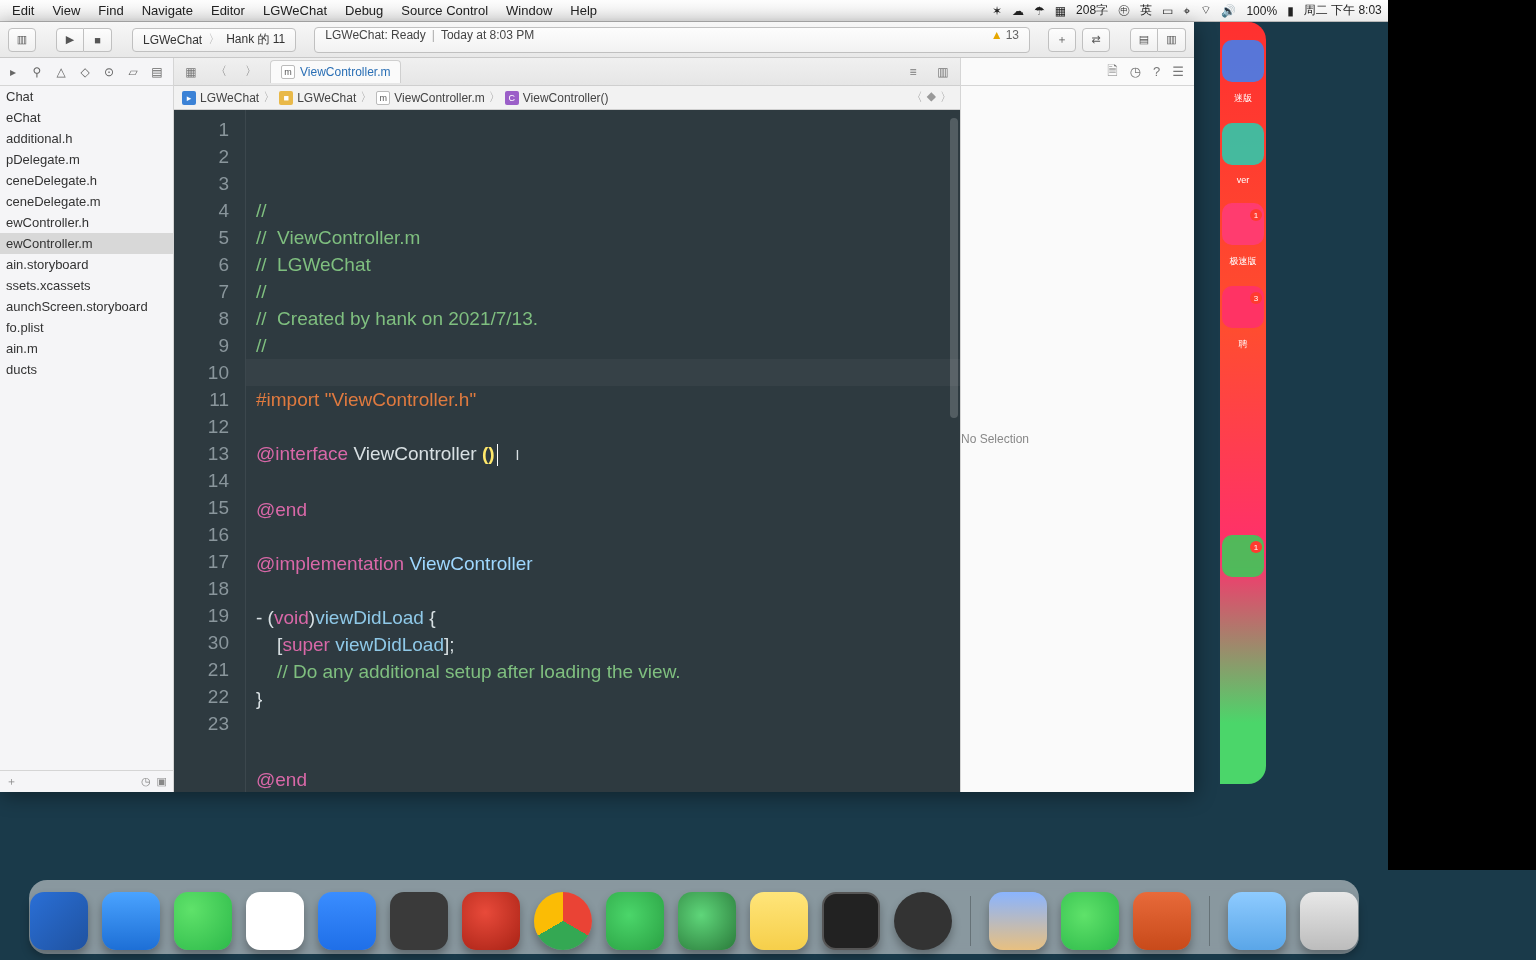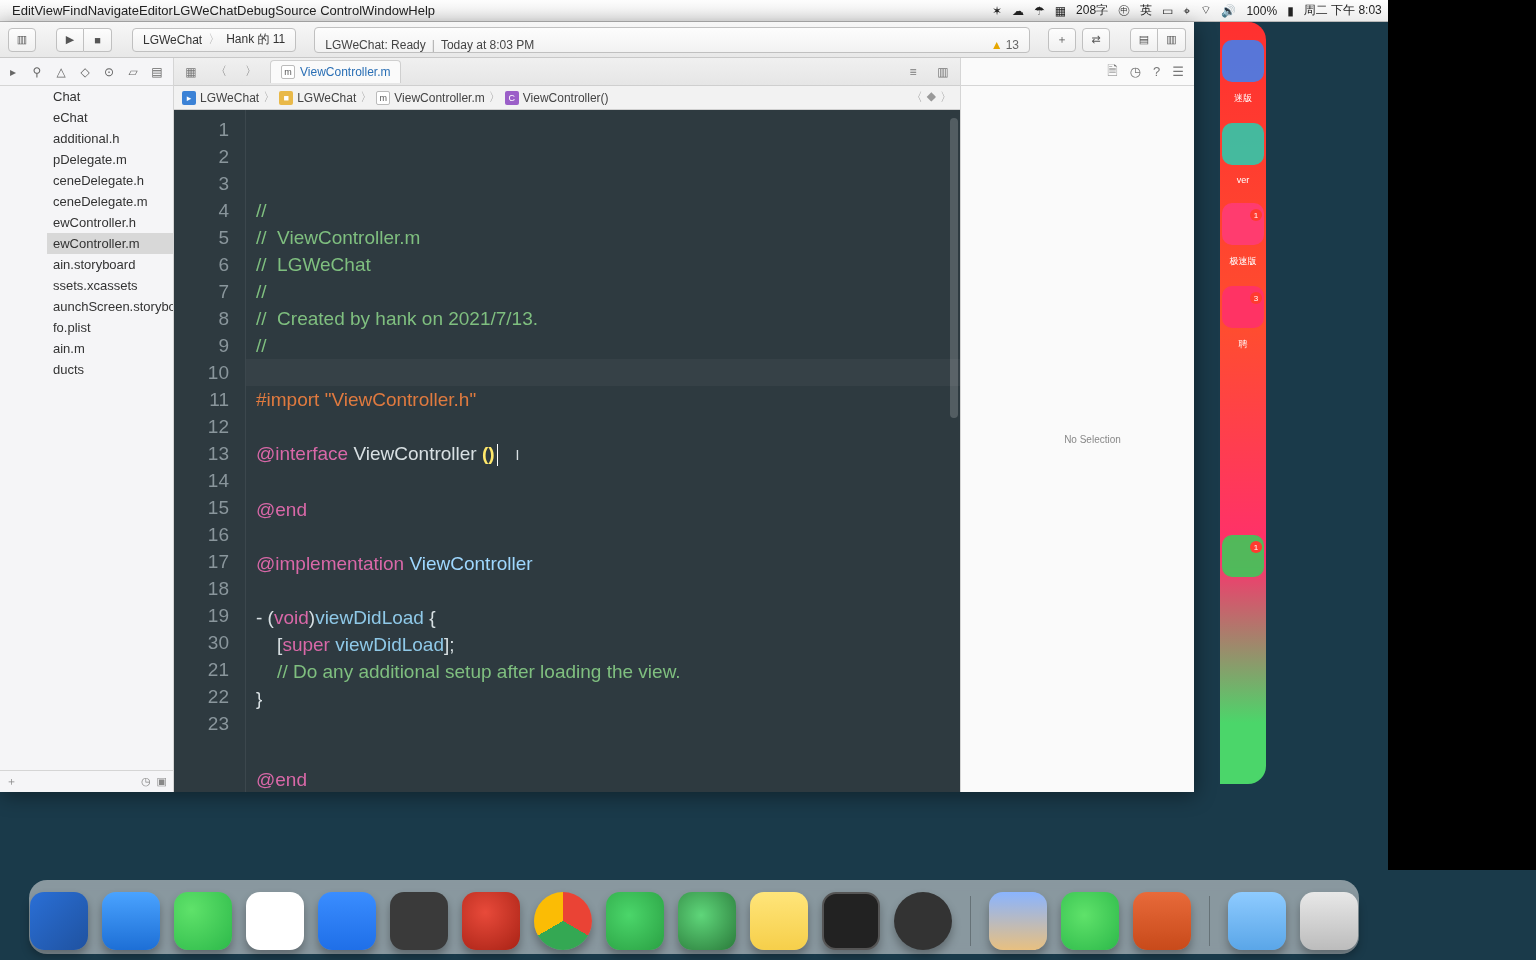--- a/index.html
+++ b/index.html
@@ -1,44 +1,44 @@
 <!DOCTYPE html>
 <html><head>
 <meta charset="utf-8">
 <style>
 * { margin: 0; padding: 0; box-sizing: border-box; font-family: -apple-system, "Helvetica Neue", Arial, sans-serif; }
 body { width: 1536px; height: 960px; background: #1a3a4a; overflow: hidden; position: relative; }
 
 
 .menubar { height: 22px; background: linear-gradient(#fdfdfd,#ececec); border-bottom: 1px solid #b8b8b8; display: flex; align-items: center; padding: 0 12px; font-size: 13px; color: #222; }
-.menubar .left { display: flex; }
+.menubar .left { display: flex; gap: 18px; }
 .menubar .right { margin-left: auto; display: flex; gap: 10px; align-items: center; font-size: 12px; }
 
 
 .xcode { position: absolute; top: 22px; left: 0; width: 1194px; height: 770px; background: #f0f0f0; display: flex; flex-direction: column; box-shadow: 2px 4px 20px rgba(0,0,0,.4); border-radius: 0 6px 6px 0; }
 
 .toolbar { height: 36px; background: linear-gradient(#f7f7f7,#e8e8e8); border-bottom: 1px solid #c8c8c8; display: flex; align-items: center; padding: 0 8px; gap: 6px; }
 .tb-btn { width: 28px; height: 24px; border: 1px solid #c0c0c0; border-radius: 4px; background: linear-gradient(#fdfdfd,#f0f0f0); display: flex; align-items: center; justify-content: center; font-size: 11px; color: #555; }
 .tb-seg { display: flex; }
 .tb-seg .tb-btn { border-radius: 0; }
 .tb-seg .tb-btn:first-child { border-radius: 4px 0 0 4px; }
 .tb-seg .tb-btn:last-child { border-radius: 0 4px 4px 0; border-left: 0; }
 .scheme { height: 24px; border: 1px solid #c0c0c0; border-radius: 4px; background: linear-gradient(#fdfdfd,#f0f0f0); display: flex; align-items: center; padding: 0 10px; font-size: 12px; color: #333; gap: 6px; }
 .scheme .sep { color: #aaa; }
-.status { flex: 1; height: 26px; margin: 0 12px; border: 1px solid #c0c0c0; border-radius: 4px; background: linear-gradient(#fdfdfd,#f2f2f2); display: flex; align-items: flex-end; padding: 0 10px; font-size: 12px; color: #444; position: relative; }
+.status { flex: 1; height: 26px; margin: 0 12px; border: 1px solid #c0c0c0; border-radius: 4px; background: linear-gradient(#fdfdfd,#f2f2f2); display: flex; align-items: flex-start; padding: 0 10px; font-size: 12px; color: #444; position: relative; }
 .status .warn { margin-left: auto; display: flex; align-items: center; gap: 3px; color: #666; }
 .warn-tri { color: #e6a700; }
 
 .body { flex: 1; display: flex; min-height: 0; }
 
 
 .nav { width: 174px; background: #f5f5f7; border-right: 1px solid #d5d5d5; display: flex; flex-direction: column; }
 .nav-top { height: 28px; border-bottom: 1px solid #d5d5d5; display: flex; align-items: center; gap: 6px; padding: 0 4px; color: #666; font-size: 12px; }
 .nav-top .icn { width: 18px; text-align: center; }
-.nav-list { flex: 1; overflow: hidden; font-size: 13px; color: #333; padding-left: 47px; }
+.nav-list { flex: 1; overflow: hidden; font-size: 13px; color: #333; }
 .nav-item { padding: 3px 6px; white-space: nowrap; overflow: hidden; }
 .nav-item.sel { background: #d8d8d8; }
 .nav-bot { height: 22px; border-top: 1px solid #d5d5d5; display: flex; align-items: center; padding: 0 6px; gap: 6px; color: #888; font-size: 11px; }
 .nav-bot .filter { flex: 1; }
 
 
 .editor-col { flex: 1; display: flex; flex-direction: column; min-width: 0; }
 .tabbar { height: 28px; background: linear-gradient(#f0f0f0,#e6e6e6); border-bottom: 1px solid #cfcfcf; display: flex; align-items: center; padding: 0 6px; gap: 8px; font-size: 12px; color: #555; }
 .tabbar .tool { width: 22px; text-align: center; color: #777; }
 .tab { display: flex; align-items: center; gap: 5px; padding: 4px 10px; background: #fafafa; border: 1px solid #cfcfcf; border-bottom: none; border-radius: 4px 4px 0 0; color: #2a6fb5; }
@@ -67,21 +67,21 @@
 .c-super { color: #d968a8; }
 .c-paren-hl { color: #ffe86b; font-weight: bold; }
 .hl-line { position: absolute; left: 0; right: 0; height: 27px; background: rgba(255,255,255,.04); }
 .cursor { display: inline-block; width: 1px; height: 22px; background: #fff; vertical-align: middle; margin-left: 2px; }
 .caret-mark { color: #d8e0e3; font-size: 14px; margin-left: 18px; }
 .scroll-thumb { position: absolute; right: 2px; top: 8px; width: 8px; height: 300px; background: rgba(255,255,255,.18); border-radius: 4px; }
 
 
 .inspector { width: 234px; background: #fafafa; border-left: 1px solid #d5d5d5; display: flex; flex-direction: column; }
 .insp-top { height: 28px; border-bottom: 1px solid #d5d5d5; display: flex; align-items: center; justify-content: flex-end; gap: 12px; padding: 0 10px; color: #777; font-size: 13px; }
-.insp-body { flex: 1; display: flex; align-items: center; justify-content: center; color: #888; font-size: 10px; padding-left: 30px; }
+.insp-body { flex: 1; display: flex; align-items: center; color: #888; font-size: 12px; }
 
 
 .phone { position: absolute; top: 22px; left: 1220px; width: 46px; height: 762px; background: linear-gradient(#ff3030,#ff4d2f 40%,#ff2f6d 70%,#4bd66a 92%); border-radius: 0 18px 18px 0; overflow: hidden; }
 .phone .appicon { width: 42px; height: 42px; margin: 18px auto 10px; border-radius: 10px; background: #fff; opacity: .85; }
 .phone .appicon.blue { background: #3b82f6; }
 .phone .appicon.teal { background: #25d0b2; }
 .phone .appicon.pink { background: #ff3b7a; }
 .phone .appicon.green { background: #34d058; }
 .phone .appicon.mag { background: #ff2f6d; }
 .phone .lbl { font-size: 9px; color: #fff; text-align: center; margin-bottom: 6px; }

